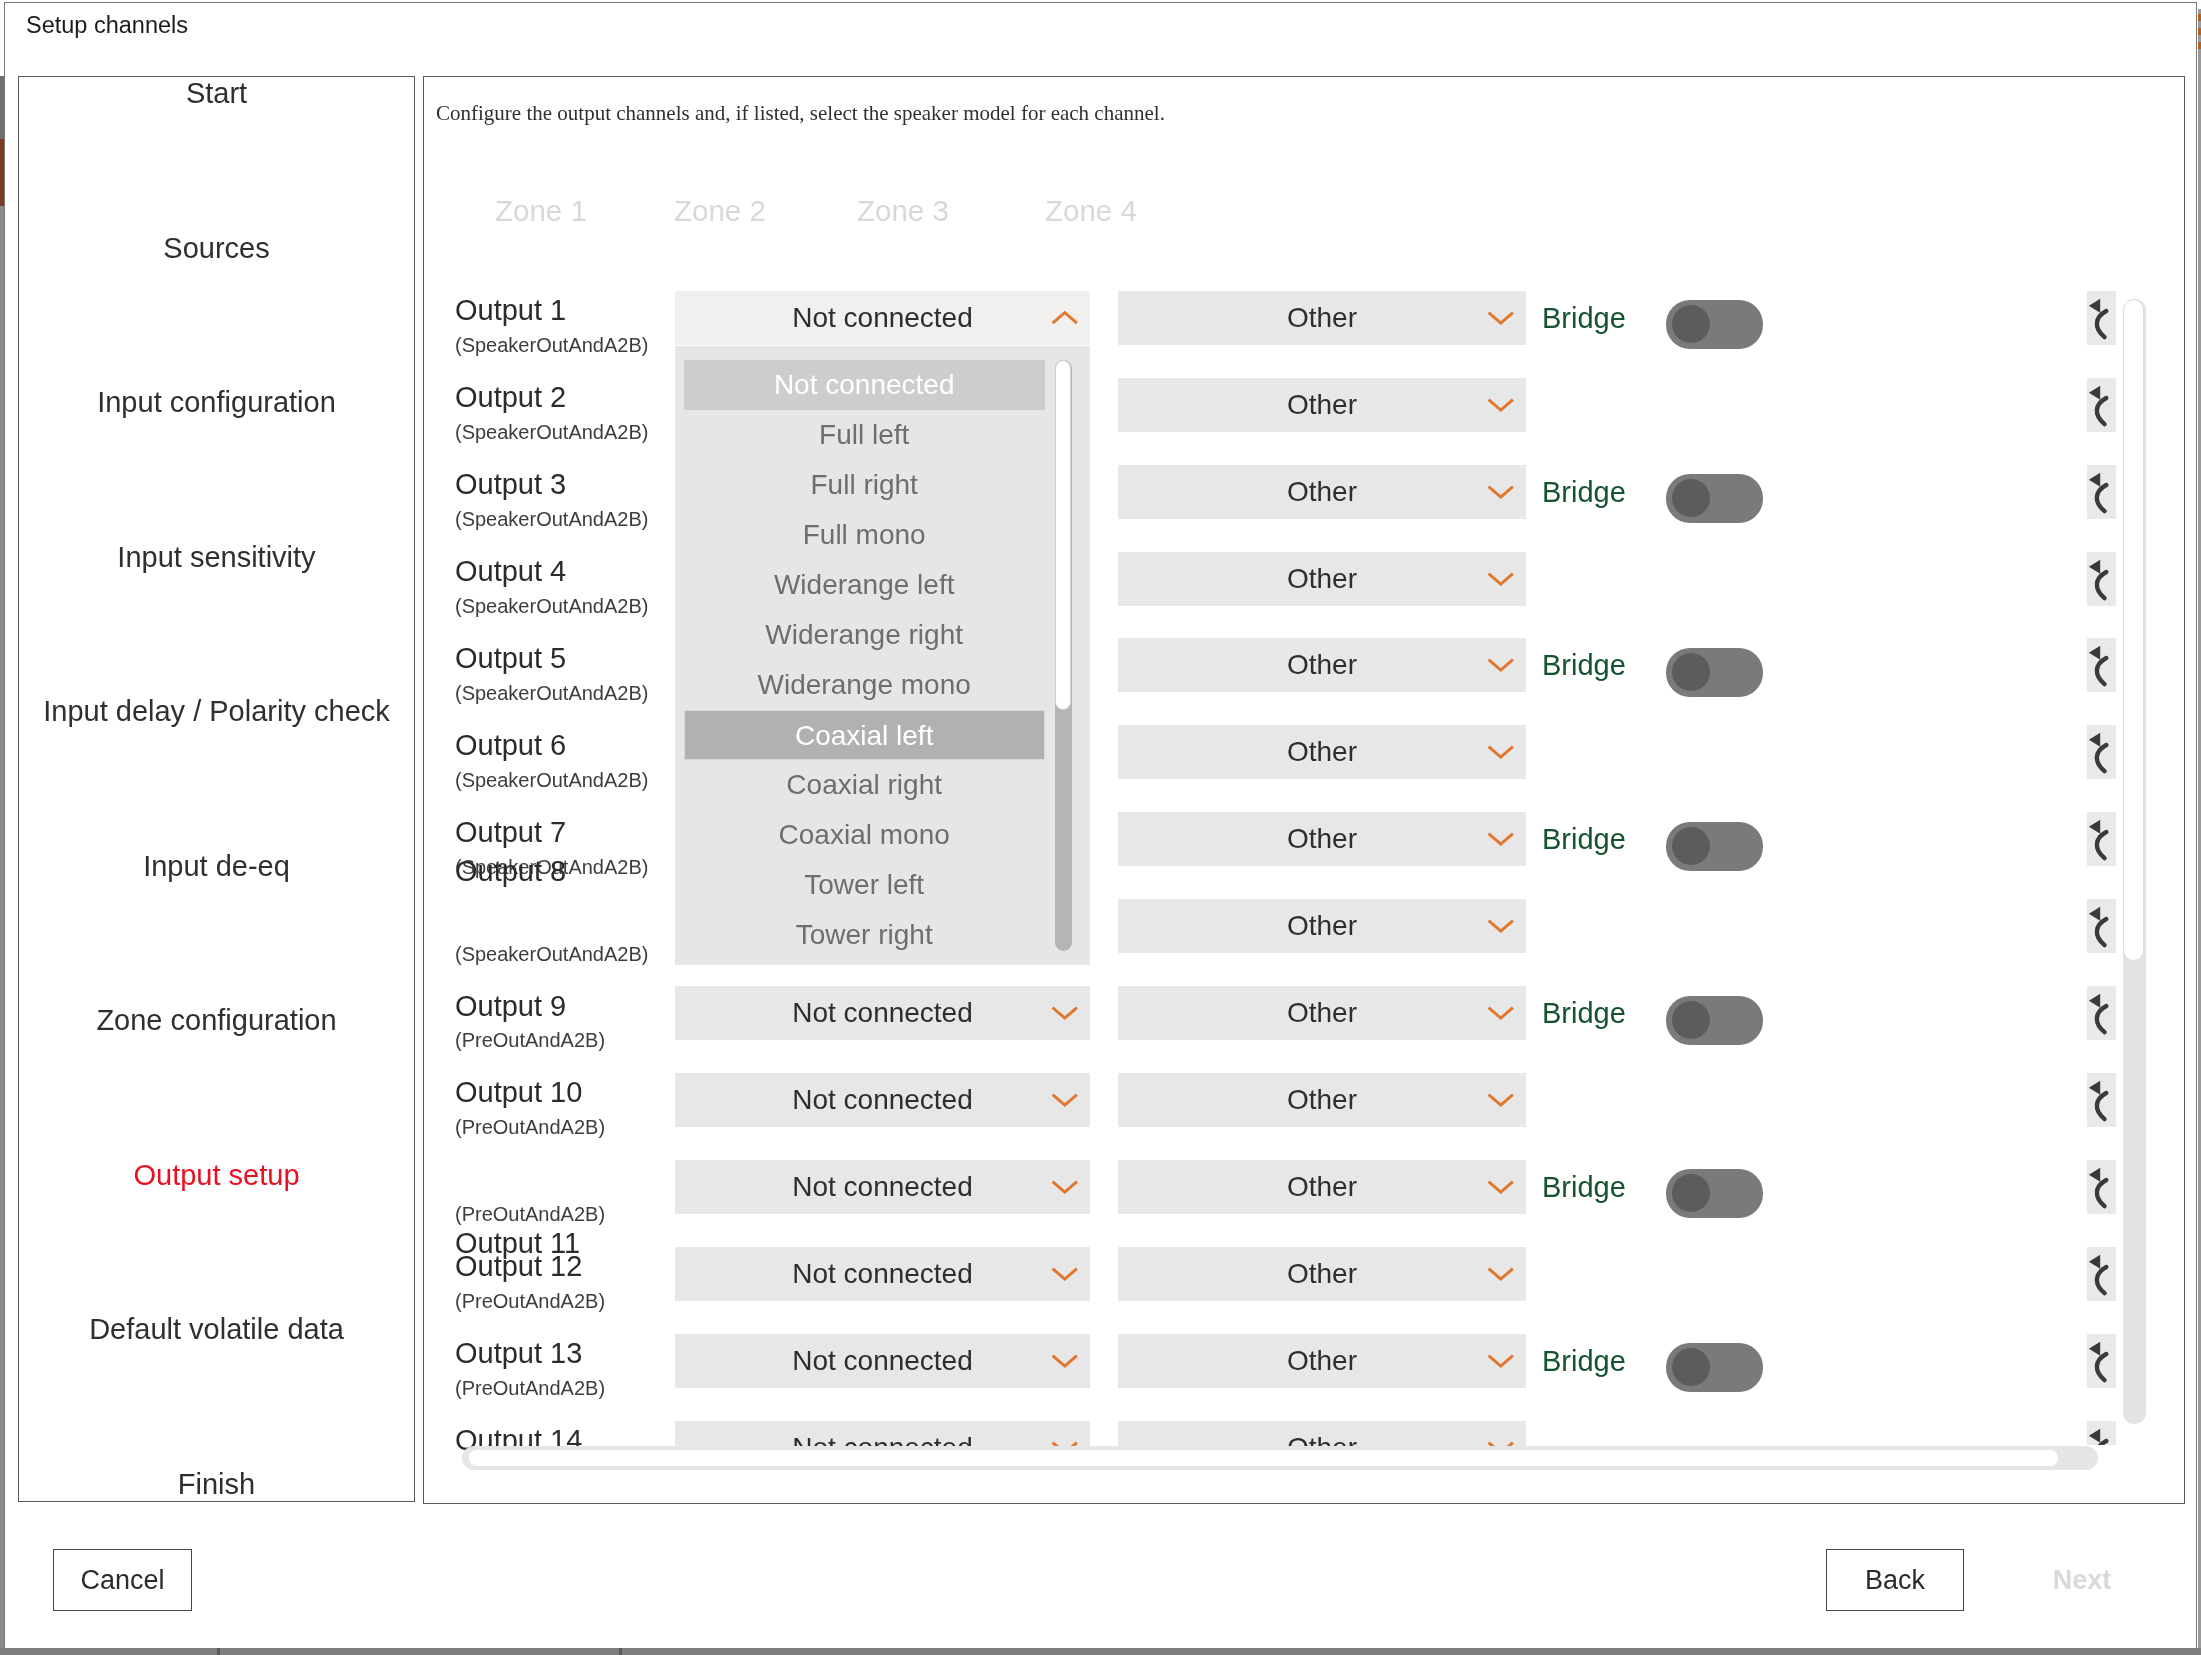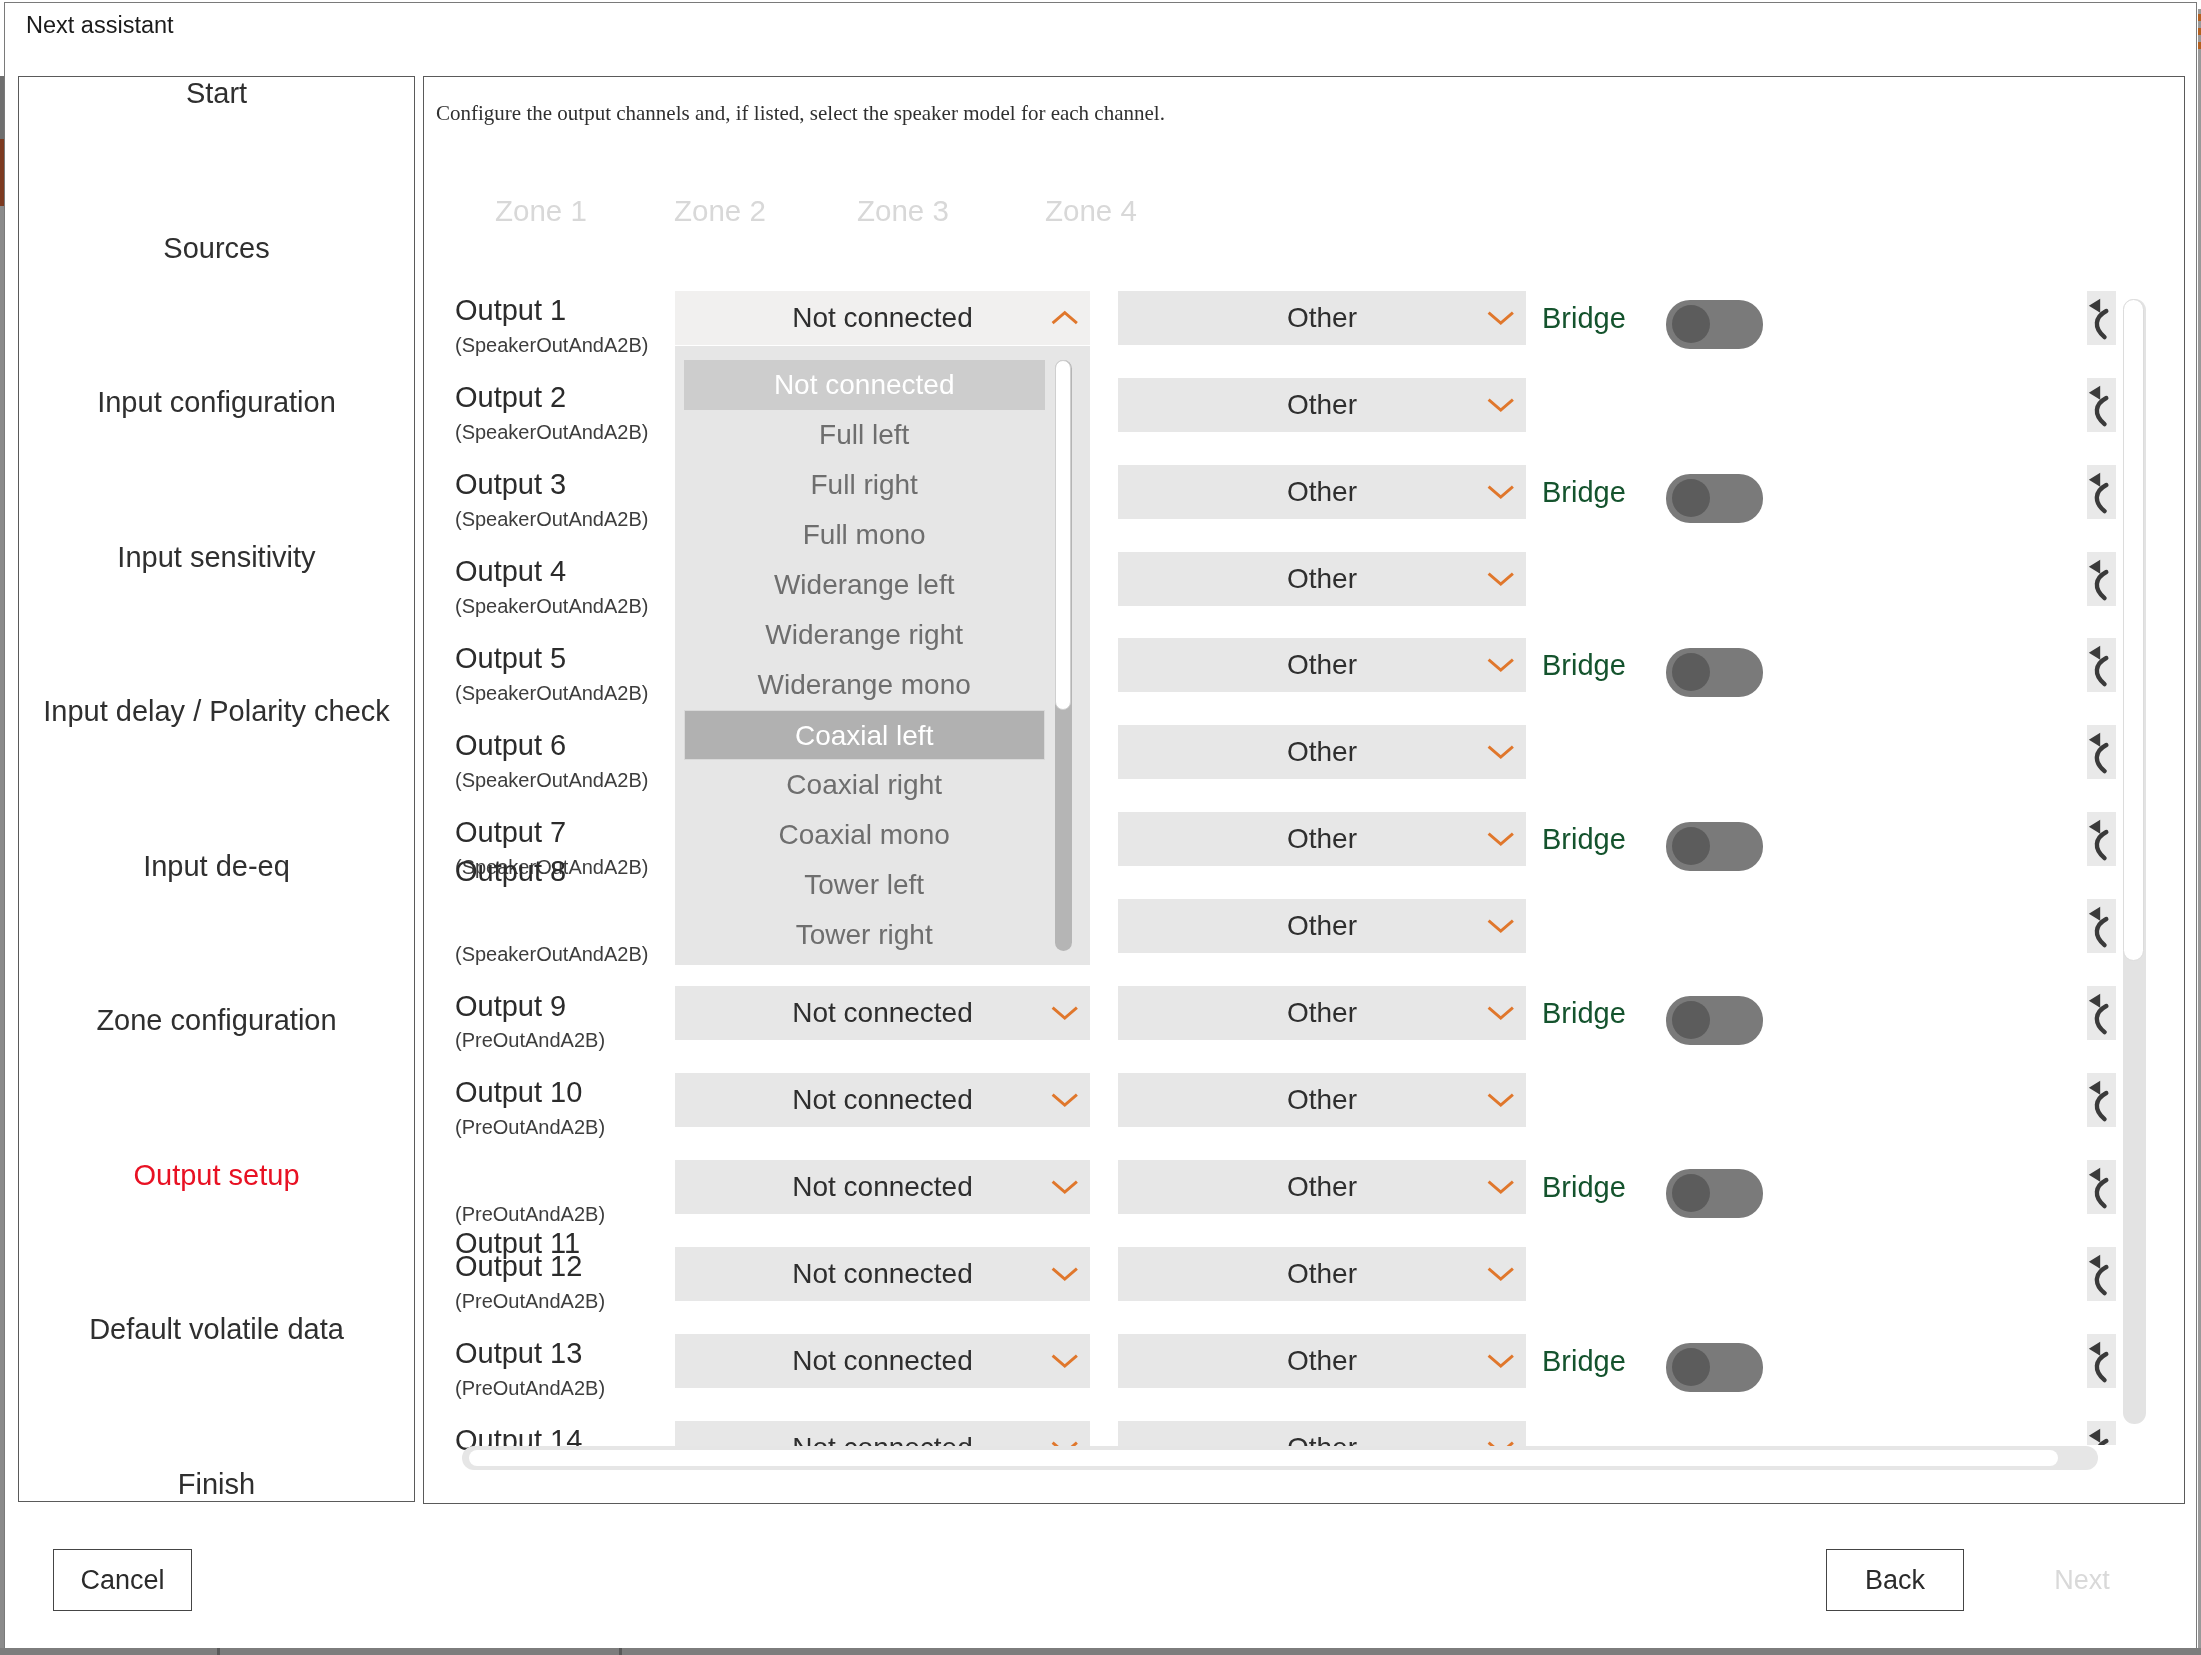--- a/index.html
+++ b/index.html
@@ -66,21 +66,21 @@
   <div class="edge" style="left:0;top:76px;width:4.3px;height:63px;background:#6f6f6f;"></div>
   <div class="edge" style="left:0;top:139px;width:4.3px;height:67px;background:#7c3a20;"></div>
   <div class="edge" style="left:0;top:206px;width:4.3px;height:1442px;background:#8b8b8b;"></div>
   <div class="edge" style="left:2198px;top:8.7px;width:3.5px;height:1639px;background:#9a9a9a;"></div>
   <div class="edge" style="left:2198px;top:14px;width:3.5px;height:7px;background:#b5601f;"></div>
   <div class="edge" style="left:2198px;top:28px;width:3.5px;height:7px;background:#b5601f;"></div>
   <div class="edge" style="left:2198px;top:42px;width:3.5px;height:7px;background:#b5601f;"></div>
 
   <div class="win-border"></div>
 
-  <div class="title">Next assistant</div>
+  <div class="title">Setup channels</div>
 
   <nav class="sidebar" id="sidebar">
       <div class="step">Start</div>
       <div class="step">Sources</div>
       <div class="step">Input configuration</div>
       <div class="step">Input sensitivity</div>
       <div class="step">Input delay / Polarity check</div>
       <div class="step">Input de-eq</div>
       <div class="step">Zone configuration</div>
       <div class="step active">Output setup</div>
@@ -431,20 +431,20 @@
     <div class="vscroll">
       <div class="vthumb"></div>
     </div>
     <div class="hscroll">
       <div class="hthumb"></div>
     </div>
   </section>
 
   <div class="btn" style="left:53px;width:139px;">Cancel</div>
   <div class="btn" style="left:1826px;width:138px;">Back</div>
-  <div class="btn disabled" style="left:2034px;width:96px;">Next</div>
+  <div class="btn disabled" style="left:2034px;width:96px;font-weight:bold;">Next</div>
 
   <div class="bottom-bar">
     <div class="bottom-notch" style="left:217px;"></div>
     <div class="bottom-notch" style="left:619px;"></div>
   </div>
 </div>
 
 
 </body></html>

